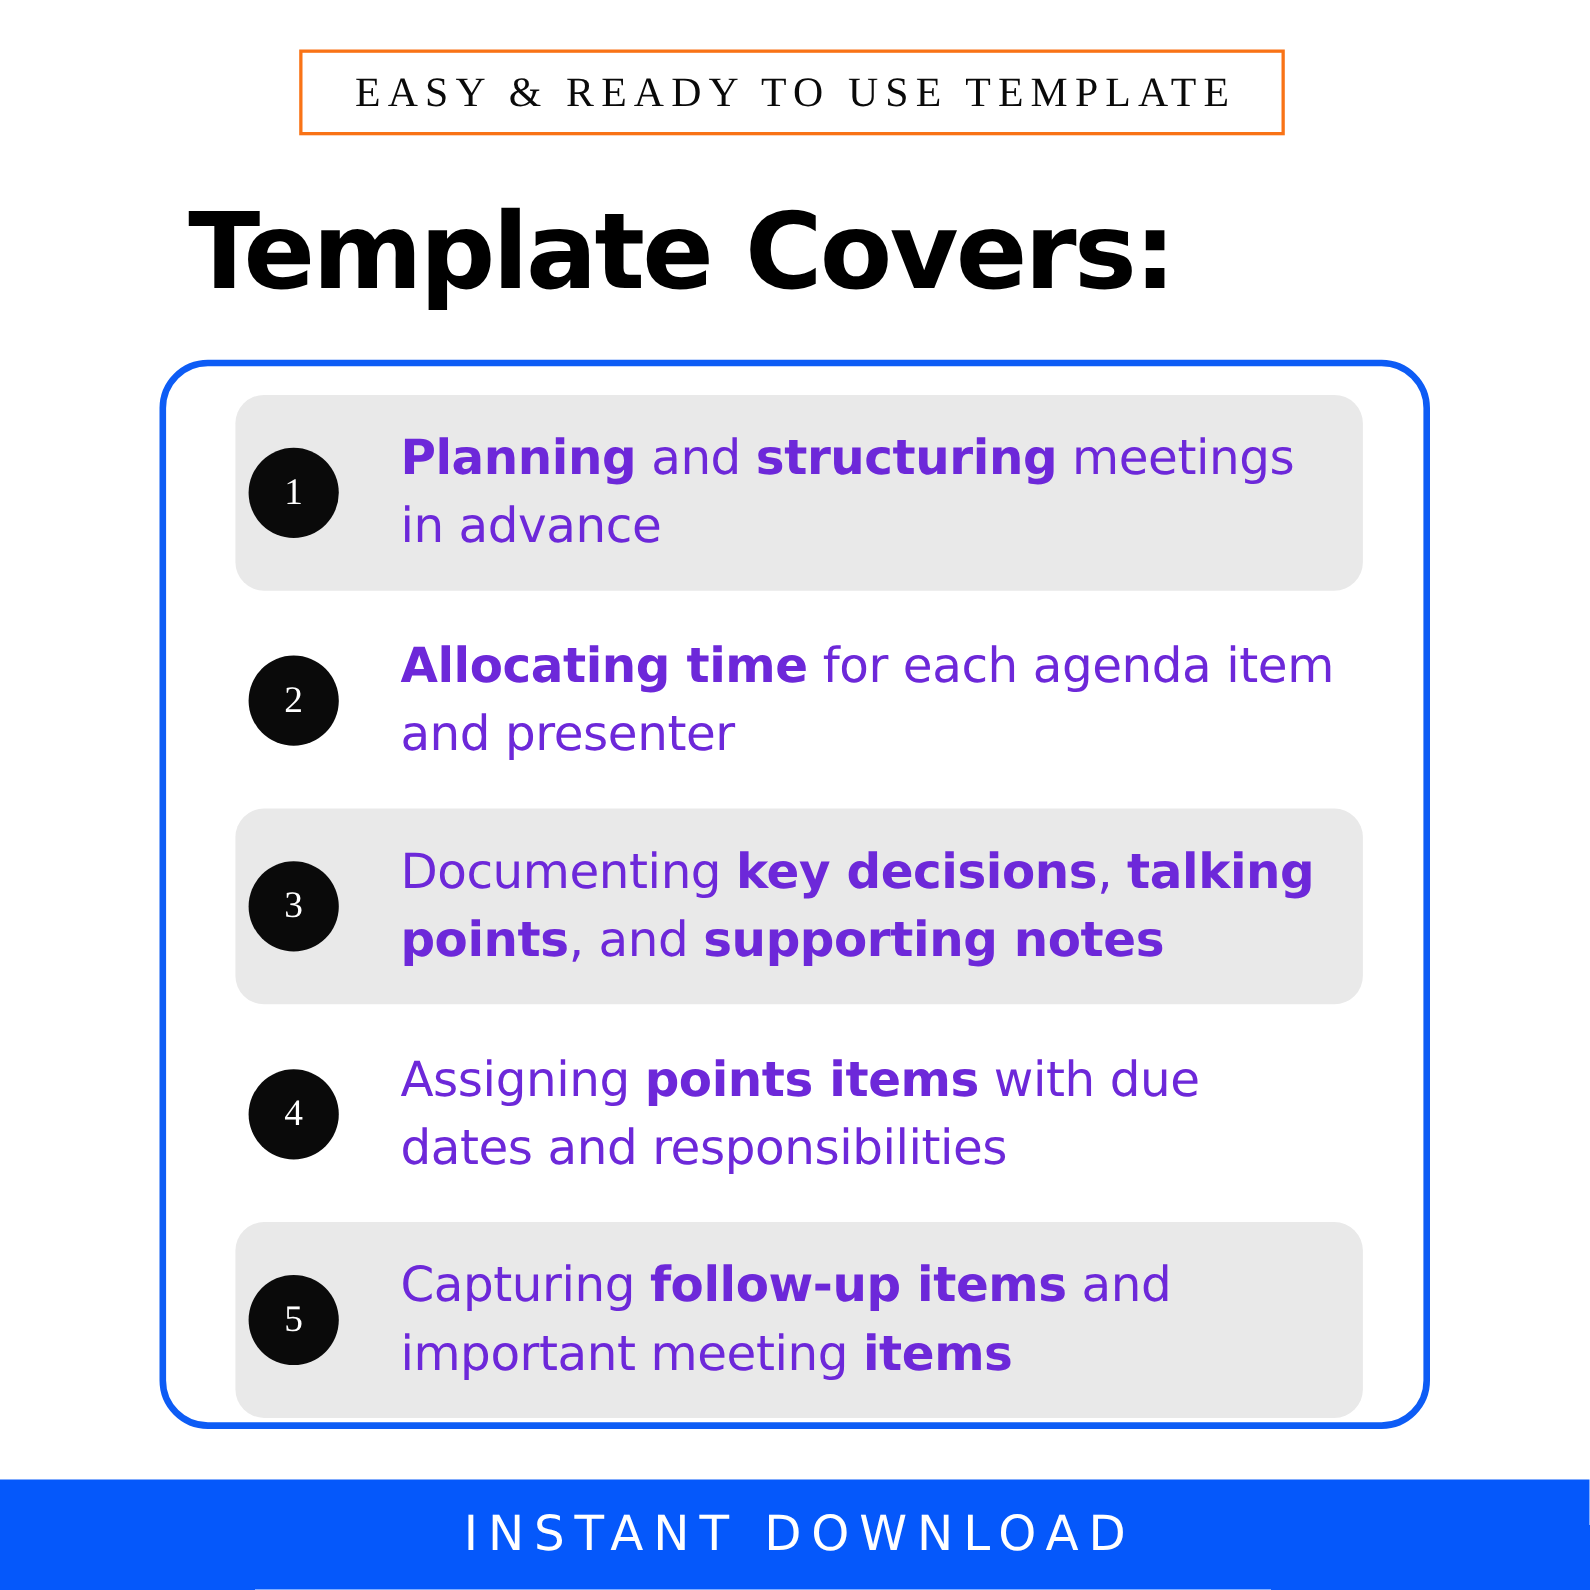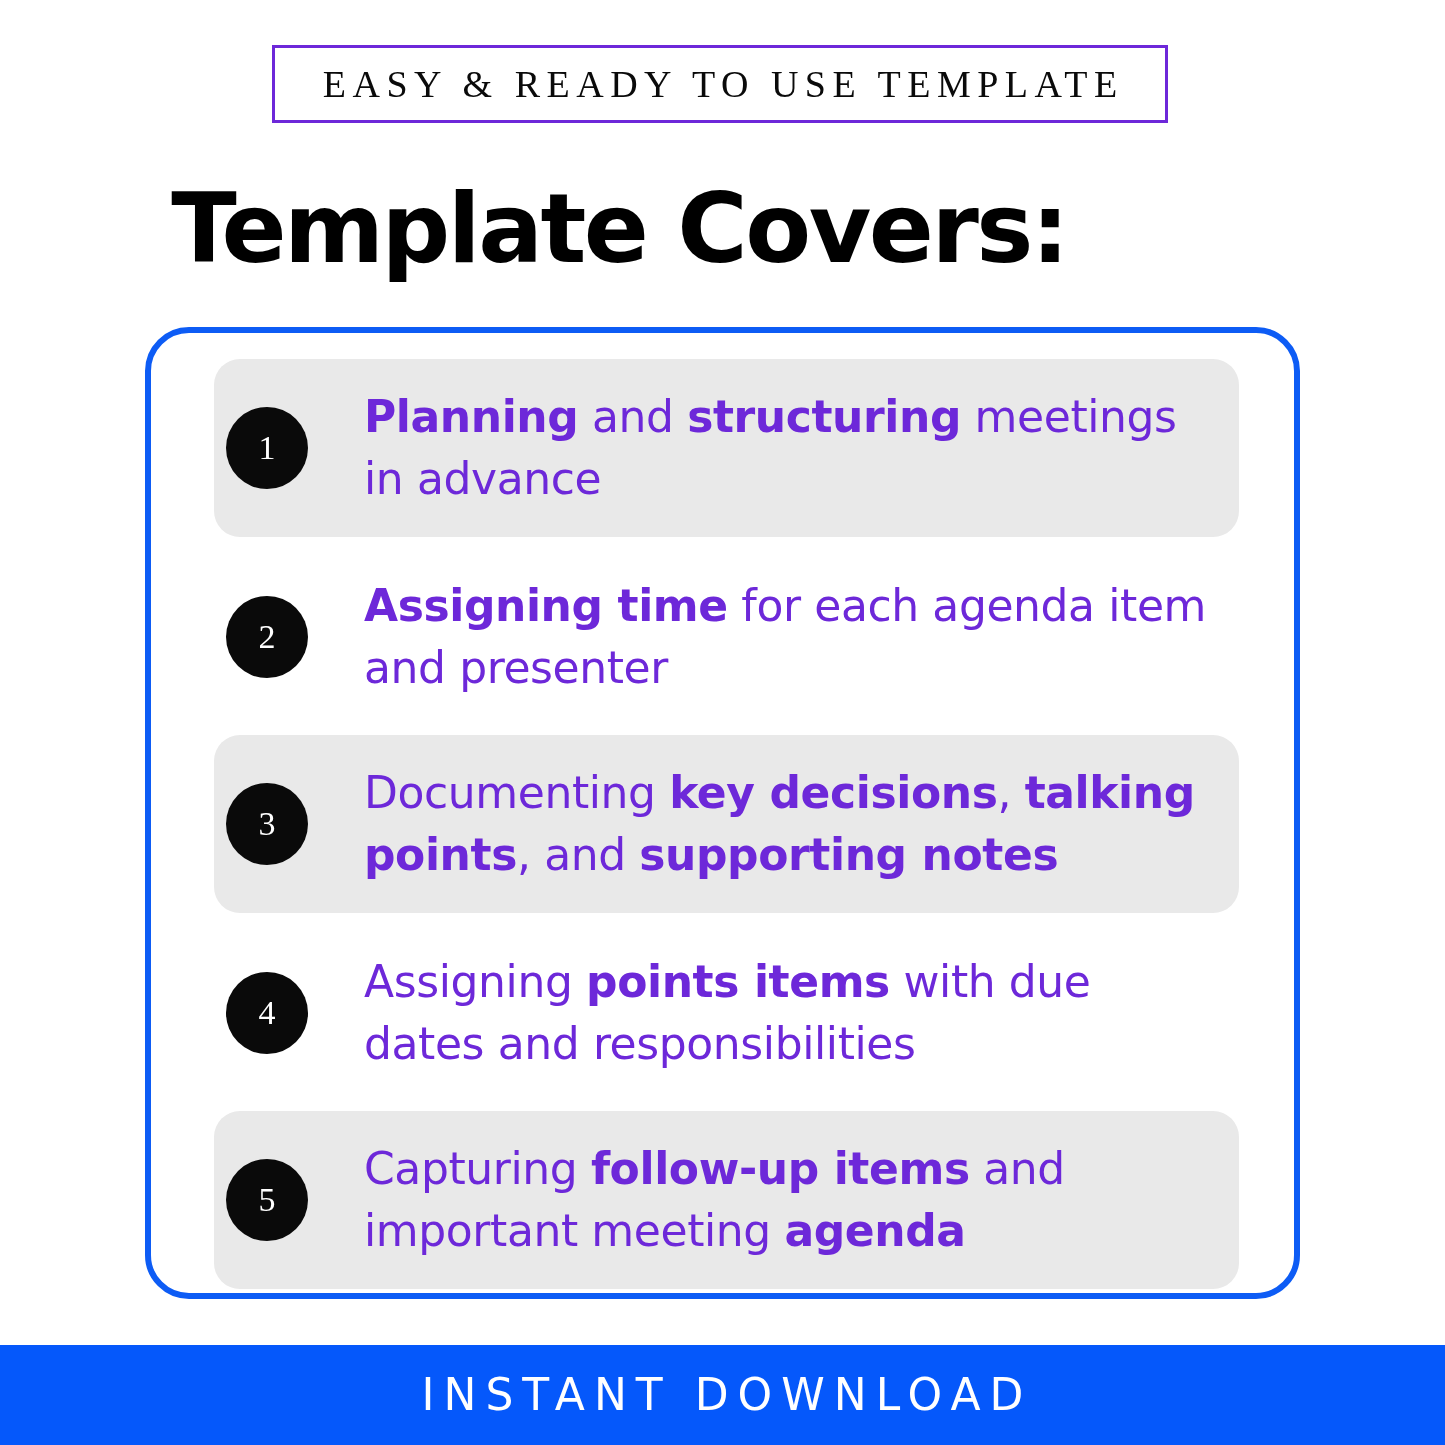--- a/index.html
+++ b/index.html
@@ -23,21 +23,21 @@
   }
 
   
   .eyebrow-box {
     position: absolute;
     left: 272px;
     top: 45px;
     width: 896px;
     height: 78px;
     box-sizing: border-box;
-    border: 3px solid #6d28d9;
+    border: 3px solid #f97316;
     background: #ffffff;
     display: flex;
     align-items: center;
     justify-content: center;
   }
   .eyebrow-text {
     font-family: "Liberation Serif", "DejaVu Serif", serif;
     font-size: 38px;
     line-height: 1;
     letter-spacing: 6.5px;
@@ -169,36 +169,36 @@
   <div class="list-card">
     <div class="list-inner">
 
       <div class="row row-1 shaded">
         <span class="badge">1</span>
         <span class="row-text"><b>Planning</b><span> and </span><b>structuring</b><span> meetings in advance</span></span>
       </div>
 
       <div class="row row-2 plain">
         <span class="badge">2</span>
-        <span class="row-text"><b>Assigning time</b><span> for each agenda item and presenter</span></span>
+        <span class="row-text"><b>Allocating time</b><span> for each agenda item and presenter</span></span>
       </div>
 
       <div class="row row-3 shaded">
         <span class="badge">3</span>
         <span class="row-text"><span>Documenting </span><b>key decisions</b><span>, </span><b>talking points</b><span>, and </span><b>supporting notes</b></span>
       </div>
 
       <div class="row row-4 plain">
         <span class="badge">4</span>
         <span class="row-text"><span>Assigning </span><b>points items</b><span> with due dates and responsibilities</span></span>
       </div>
 
       <div class="row row-5 shaded">
         <span class="badge">5</span>
-        <span class="row-text"><span>Capturing </span><b>follow-up items</b><span> and important meeting </span><b>agenda</b></span>
+        <span class="row-text"><span>Capturing </span><b>follow-up items</b><span> and important meeting </span><b>items</b></span>
       </div>
 
     </div>
   </div>
 
   <div class="footer-bar">
     <span class="footer-text">INSTANT DOWNLOAD</span>
   </div>
 
 </div>

